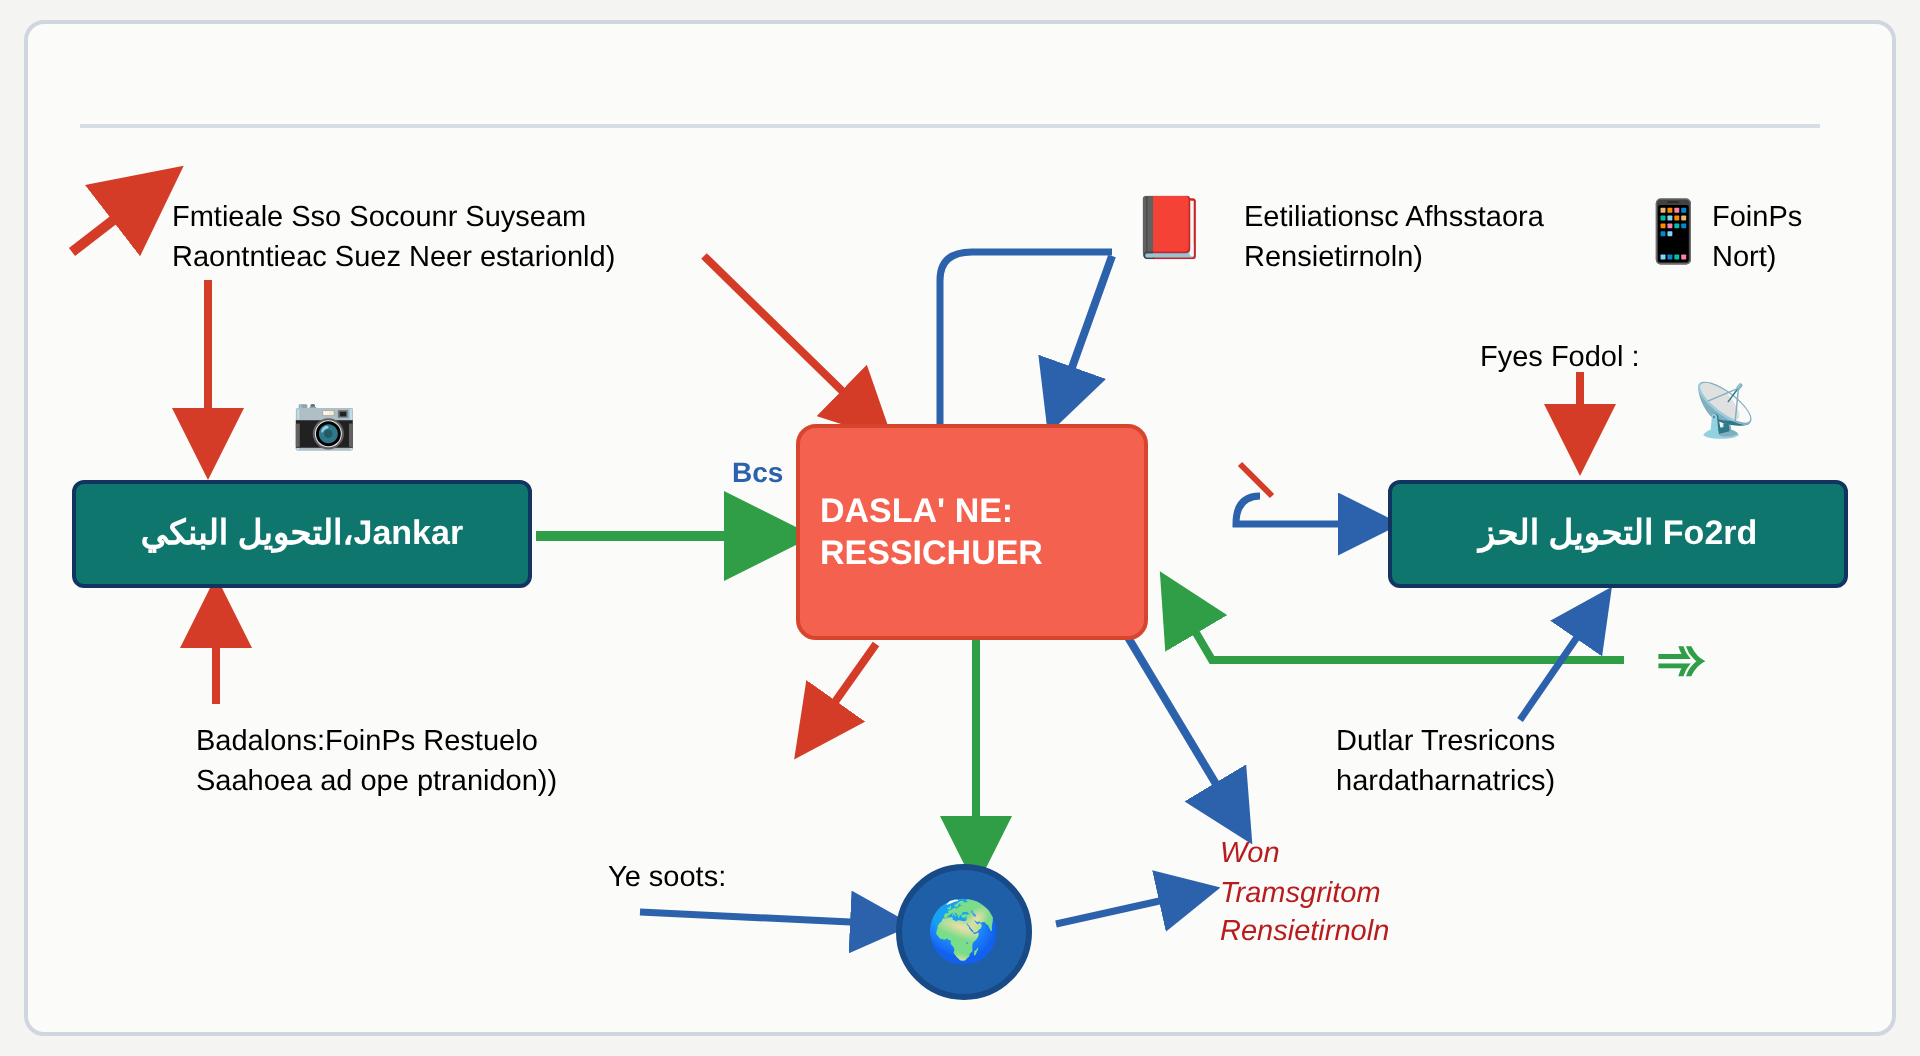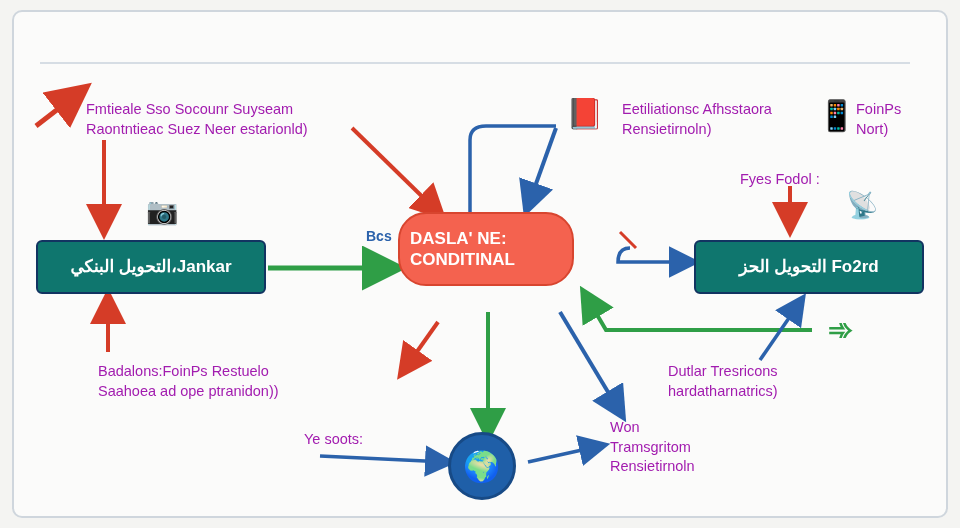--- a/index.html
+++ b/index.html
@@ -81,24 +81,24 @@
     border-radius: 10px;
     font-size: 17px;
     flex-direction: column;
     padding: 6px 10px;
   }
   .node-red span { display: block; width: 100%; text-align: left; }
   .label {
     position: absolute;
     font-size: 14.5px;
     line-height: 1.35;
-    color: #a21caf;
+    color: #000000;
     white-space: pre-line;
   }
-  .label.dark { color: #a21caf; }
+  .label.dark { color: #b91c1c; font-style: italic; }
   .globe {
     position: absolute;
     width: 62px;
     height: 62px;
     border-radius: 50%;
     background: #1f5fa8;
     border: 3px solid #174a86;
     display: flex;
     align-items: center;
     justify-content: center;
@@ -177,23 +177,23 @@
 
     <path d="M760,360 L800,302" stroke="#2b62ab" stroke-width="3.5" fill="none" marker-end="url(#ar-blue)"></path>
 
     <path d="M790,186 L790,226" stroke="#d53c27" stroke-width="4" fill="none" marker-end="url(#ar-red)"></path>
   </svg>
 
   <div class="node node-blue" style="left:36px; top:240px; width:230px; height:54px;">
     <span>التحويل البنكي،Jankar</span>
   </div>
 
-  <div class="node node-red" style="left:398px; top:212px; width:176px; height:74px;border-radius:28px;">
+  <div class="node node-red" style="left:398px; top:212px; width:176px; height:108px;">
     <span>DASLA' NE:</span>
-    <span>CONDITINAL</span>
+    <span>RESSICHUER</span>
   </div>
 
   <div class="node node-blue" style="left:694px; top:240px; width:230px; height:54px;">
     <span>التحويل الحز Fo2rd</span>
   </div>
 
   <div class="globe" style="left:448px; top:432px;">
     <span>🌍</span>
   </div>
 

